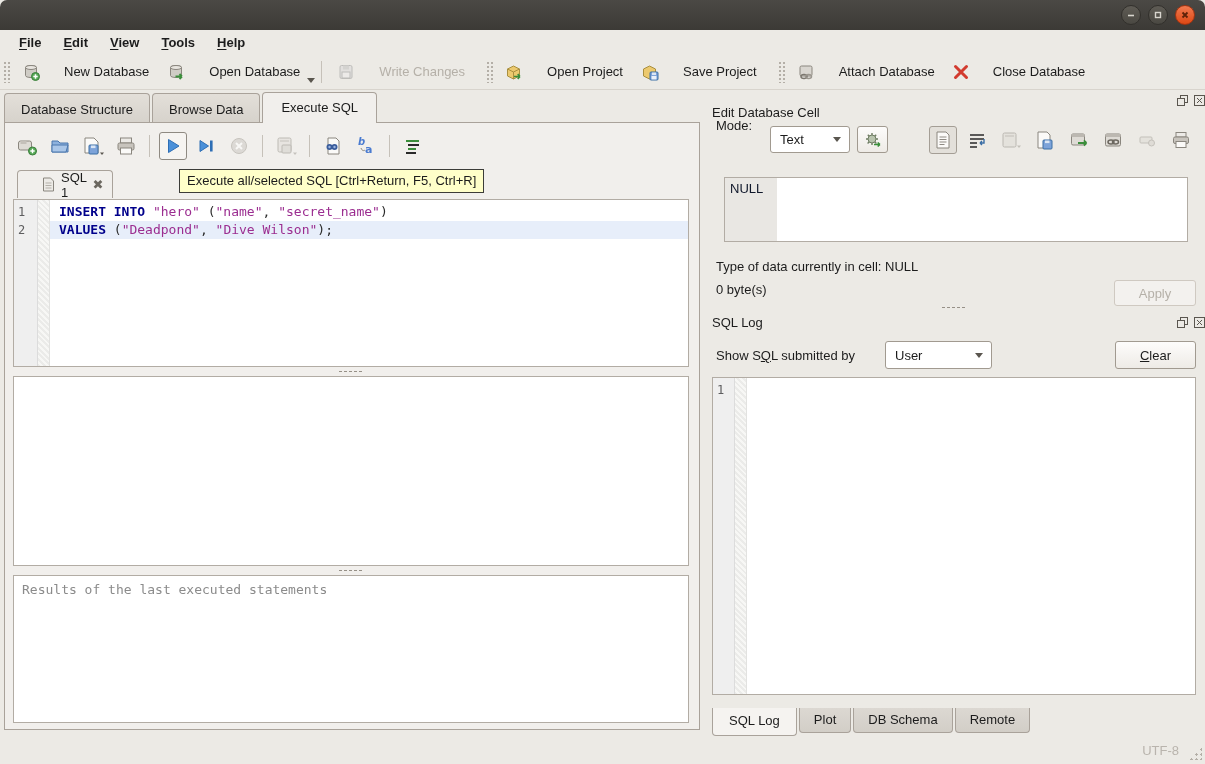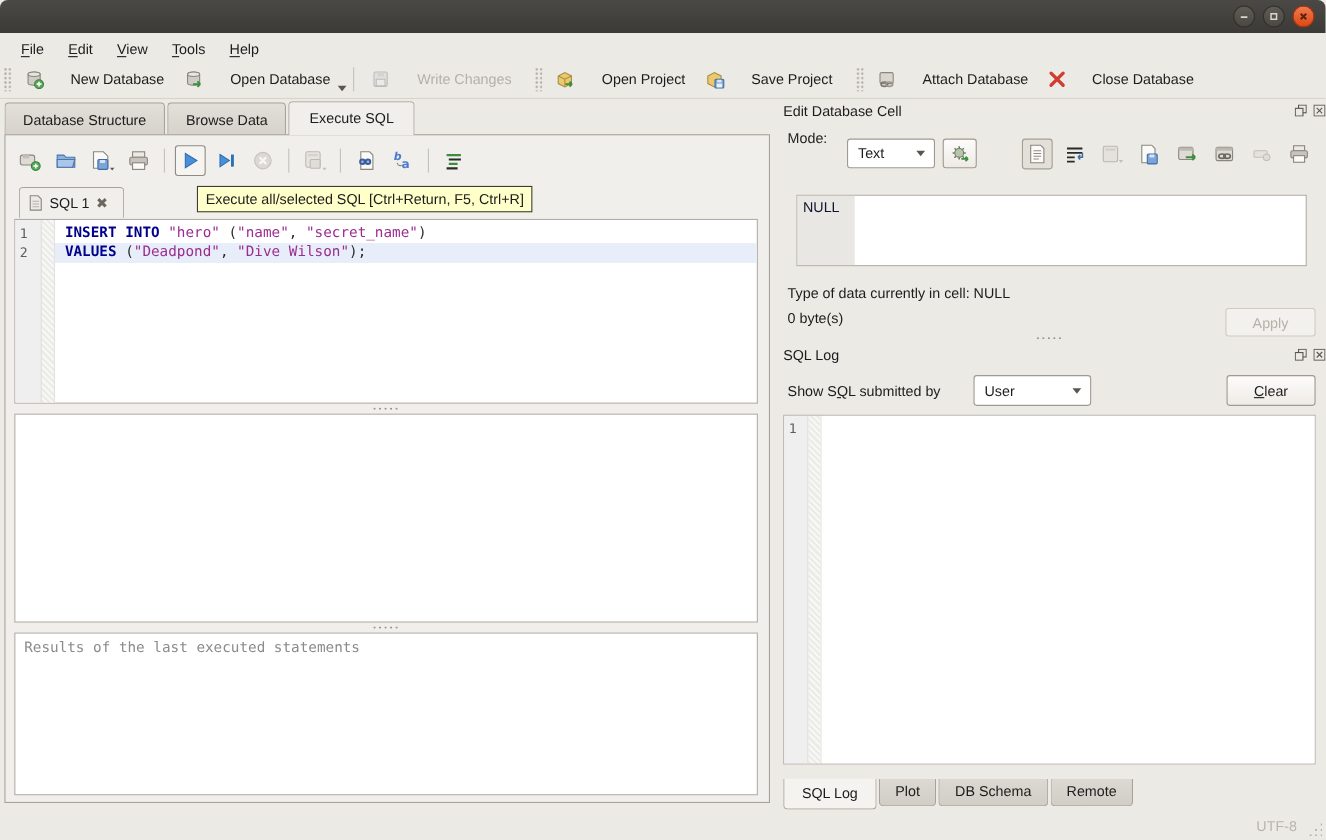--- a/index.html
+++ b/index.html
@@ -17,21 +17,21 @@
     background:linear-gradient(#4b4945,#3c3a36);border-radius:7px 7px 0 0;
     display:flex;align-items:center;justify-content:center;}
   .titlebar .title{font-size:13px;font-weight:bold;color:#dbd9d4;text-shadow:0 -1px 0 #222;}
   .win-controls{position:absolute;right:10px;top:5px;display:flex;gap:7px;}
   .win-btn{width:20px;height:20px;border-radius:50%;background:linear-gradient(#5f5c55,#4a4842);
     border:1px solid #32302c;box-sizing:border-box;display:flex;align-items:center;justify-content:center;
     color:#d8d5ce;font-size:12px;line-height:1;}
   .win-btn.close{background:linear-gradient(#f07a50,#dd4814);color:#5e1e08;border-color:#a33310;font-weight:bold;}
   .win-btn svg{display:block;}
   
-  .menubar{position:absolute;left:0;top:30px;width:1205px;height:24px;display:flex;align-items:flex-end;padding-left:8px;box-sizing:border-box;}
+  .menubar{position:absolute;left:0;top:30px;width:1205px;height:24px;display:flex;align-items:center;padding-left:8px;box-sizing:border-box;font-weight:bold;}
   .menu-item{padding:2px 11px;font-size:13px;}
   .menu-item u{text-underline-offset:2px;}
   
   .toolbar{position:absolute;left:0;top:54px;width:1205px;height:36px;display:flex;align-items:center;
     border-bottom:1px solid #d8d4cd;box-sizing:border-box;}
   .tb-handle{width:7px;height:22px;margin:0 3px;
     background-image:radial-gradient(#b4afa7 1px,transparent 1.2px);background-size:4px 4px;}
   .tb-sep{width:1px;height:22px;background:#c6c1b9;margin:0 6px;}
   .tb-btn{display:flex;align-items:center;gap:24px;padding:5px 9px;font-size:13px;border-radius:3px;}
   .tb-btn .cap{font-size:13px;color:var(--text);}
@@ -51,21 +51,21 @@
     border:1px solid var(--border);box-sizing:border-box;z-index:2;}
   
   .sql-toolbar{position:absolute;left:8px;top:6px;height:34px;display:flex;align-items:center;gap:5px;}
   .icon-btn{width:28px;height:28px;display:flex;align-items:center;justify-content:center;border:1px solid transparent;border-radius:3px;box-sizing:border-box;}
   .icon-btn.focusbox{border:1px solid #8f8a82;background:#f6f4f1;}
   .icon-btn.disabled{opacity:.5;}
   .sql-sep{width:1px;height:22px;background:#c6c1b9;margin:0 4px;}
   
   .sqlfile-tab{position:absolute;left:12px;top:47px;height:28px;width:96px;background:var(--frame-bg);
     border:1px solid var(--border);border-bottom:none;border-radius:4px 4px 0 0;display:flex;align-items:center;
-    gap:6px;padding:0 8px;box-sizing:border-box;z-index:4;}
+    gap:6px;padding:0 24px;box-sizing:border-box;z-index:4;}
   .sqlfile-tab .cap{font-size:13px;}
   .sqlfile-close{color:#6b675f;font-weight:bold;font-size:13px;line-height:1;}
   
   .tooltip{position:absolute;left:174px;top:46px;height:24px;line-height:22px;padding:0 7px;
     background:var(--tooltip-bg);border:1px solid #3c3c38;font-size:13px;white-space:nowrap;z-index:9;box-sizing:border-box;}
   
   .editor{position:absolute;left:8px;top:76px;width:676px;height:168px;background:#fff;
     border:1px solid var(--widget-border);box-sizing:border-box;display:flex;}
   .gutter-nums{width:24px;background:#efefef;border-right:1px solid #dcdcdc;padding-top:3px;box-sizing:border-box;}
   .gut-num{font-family:"DejaVu Sans Mono",monospace;font-size:12px;color:#5d5d5f;text-align:left;padding-left:4px;height:18px;line-height:18px;}
@@ -348,21 +348,21 @@
       <div class="pane-empty"></div>
       <div class="hsplit" style="top:444px;">
           <div class="dots"></div>
         </div>
 
       <div class="results-pane">
         <div class="ph">Results of the last executed statements</div>
       </div>
     </div>
 
-    <div class="dock-title" style="left:712px;top:3px;">Edit Database Cell</div>
+    <div class="dock-title" style="left:712px;top:15px;">Edit Database Cell</div>
     <div class="dock-btns" style="left:1176px;top:4px;">
       <div class="dock-btn">
           <svg width="11" height="11" viewBox="0 0 11 11">
             <rect x="3.5" y="0.5" width="7" height="7" fill="none" stroke="#5a564f"></rect>
             <rect x="0.5" y="3.5" width="7" height="7" fill="#eceae5" stroke="#5a564f"></rect>
           </svg>
         </div>
       <div class="dock-btn">
           <svg width="11" height="11" viewBox="0 0 11 11">
             <rect x="0.5" y="0.5" width="10" height="10" fill="none" stroke="#5a564f"></rect>

